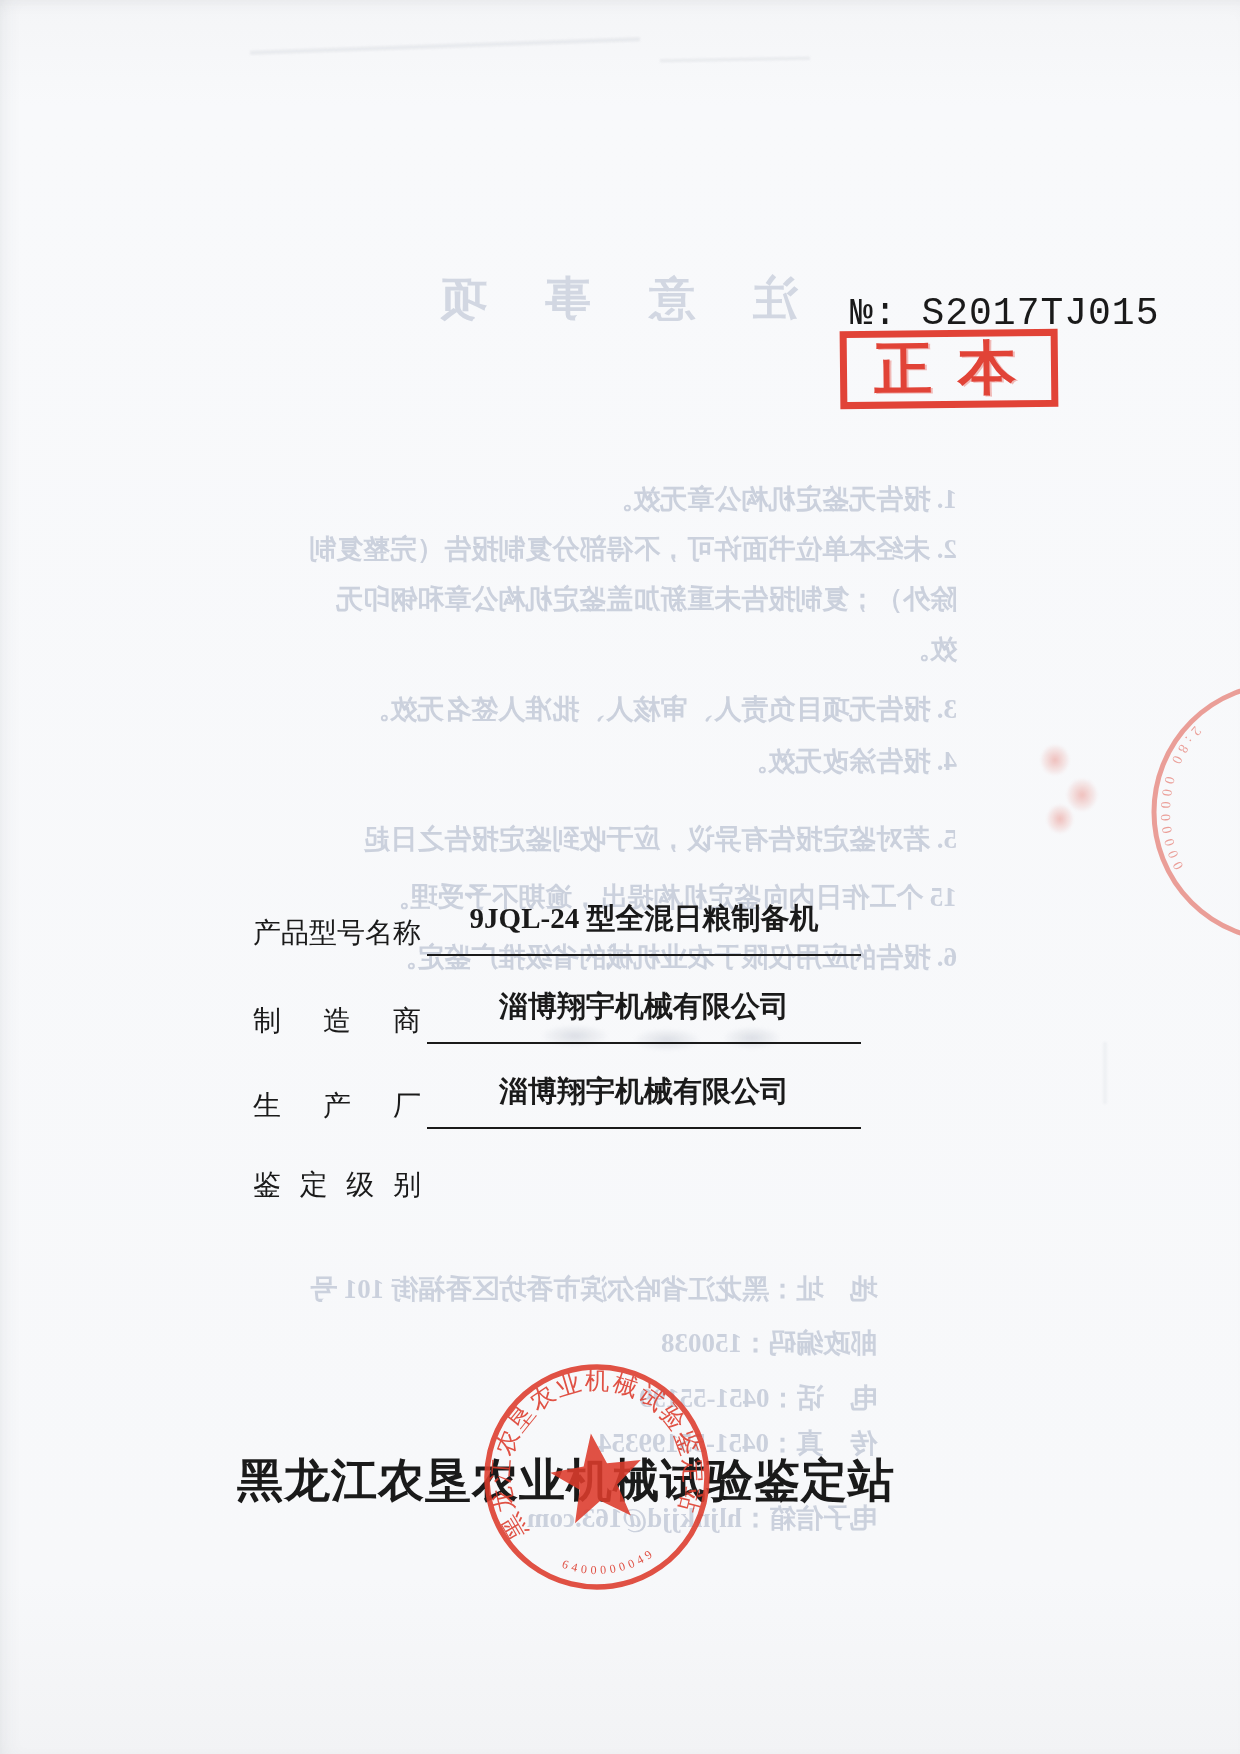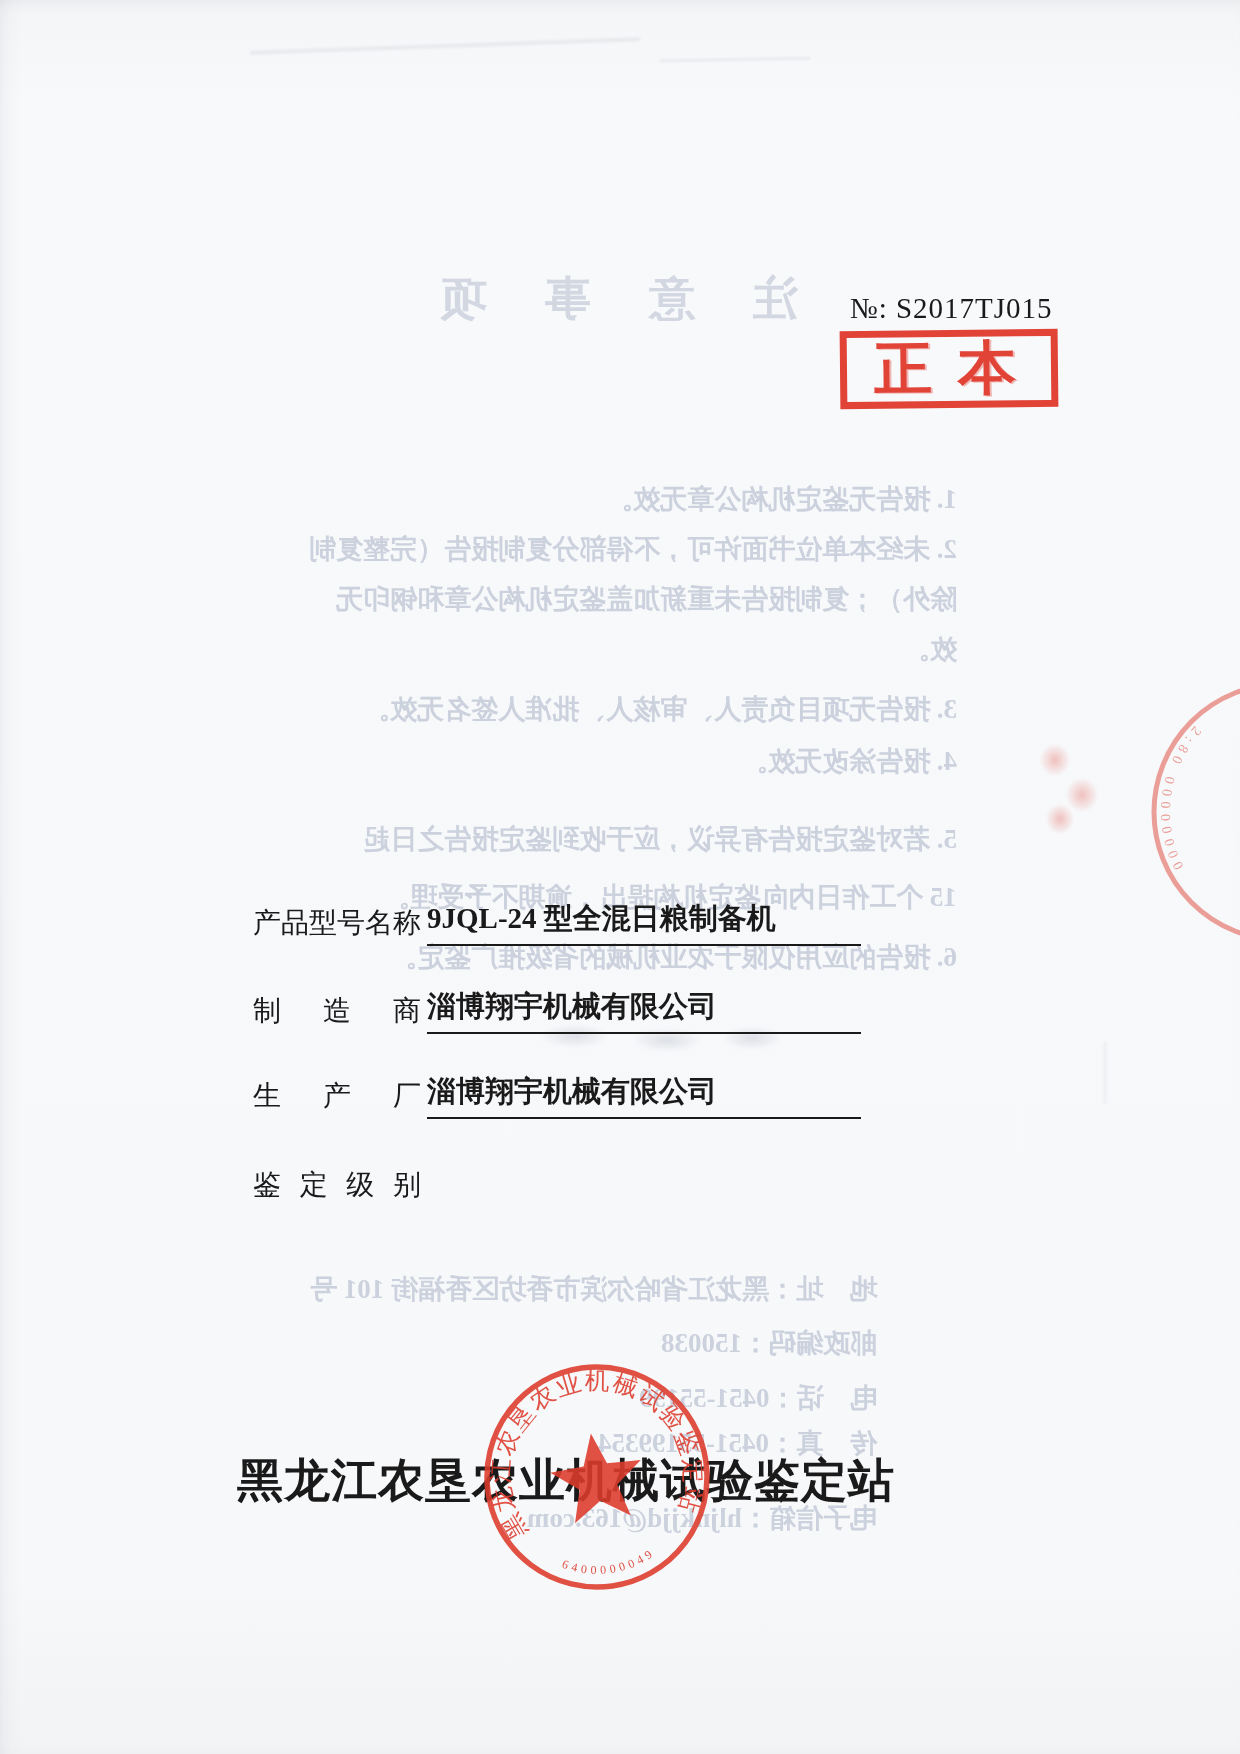--- a/index.html
+++ b/index.html
@@ -20,37 +20,37 @@
     position:absolute;left:382px;top:268px;font-size:46px;font-weight:bold;
     letter-spacing:58px;color:#ccd2de;opacity:.85;transform:scaleX(-1);filter:blur(.5px);white-space:nowrap;
   }
   .bleed-line{
     position:absolute;font-size:27px;font-weight:bold;color:#c7cdda;opacity:.9;
     transform:scaleX(-1);filter:blur(.45px);white-space:nowrap;line-height:1;
   }
   .gray-blob{position:absolute;border-radius:50%;background:radial-gradient(rgba(150,158,175,.28),transparent 70%);filter:blur(1.5px);}
   .red-blob{position:absolute;border-radius:50%;background:radial-gradient(rgba(224,85,72,.35),transparent 72%);filter:blur(1.2px);}
   
-  .doc-number{position:absolute;left:850px;top:292px;font-size:29px;letter-spacing:1px;white-space:nowrap;}
+  .doc-number{position:absolute;left:850px;top:292px;font-size:38px;letter-spacing:1px;white-space:nowrap;font-family:Liberation Mono, monospace;}
   .original-stamp{
     position:absolute;left:840px;top:330px;width:186px;height:64px;
     border:7px solid #e03427;color:#e03427;font-size:58px;font-weight:bold;
     display:flex;align-items:center;justify-content:center;letter-spacing:26px;padding-left:18px;
     transform:rotate(-.6deg);text-shadow:2px 1px 0 rgba(224,52,39,.35);opacity:.92;
   }
   .page-title{
     position:absolute;left:250px;top:524px;font-size:78px;font-weight:bold;
     letter-spacing:24px;white-space:nowrap;
   }
   .field-row{position:absolute;left:253px;display:flex;align-items:flex-end;}
   .field-label{width:168px;font-size:28px;padding-bottom:4px;}
   .justify-chars{display:flex;justify-content:space-between;}
   .field-line{
     width:434px;margin-left:6px;border-bottom:2px solid #1a1a1a;
-    font-size:29px;font-weight:bold;padding-bottom:5px;white-space:nowrap;
+    text-align:center;font-size:29px;font-weight:bold;padding-bottom:15px;white-space:nowrap;
   }
   .r1{top:899px;} .r2{top:987px;} .r3{top:1072px;} .r4{top:1166px;}
   .issuer{
     position:absolute;left:237px;top:1450px;font-size:46px;font-weight:bold;
     letter-spacing:1px;white-space:nowrap;
   }
   .seal{position:absolute;left:477px;top:1357px;transform:rotate(-8deg);opacity:.88;}
   .edge-seal{position:absolute;left:1140px;top:660px;opacity:.55;}
   .seal text{font-family:"Liberation Serif","DejaVu Serif",serif;}
 </style>

